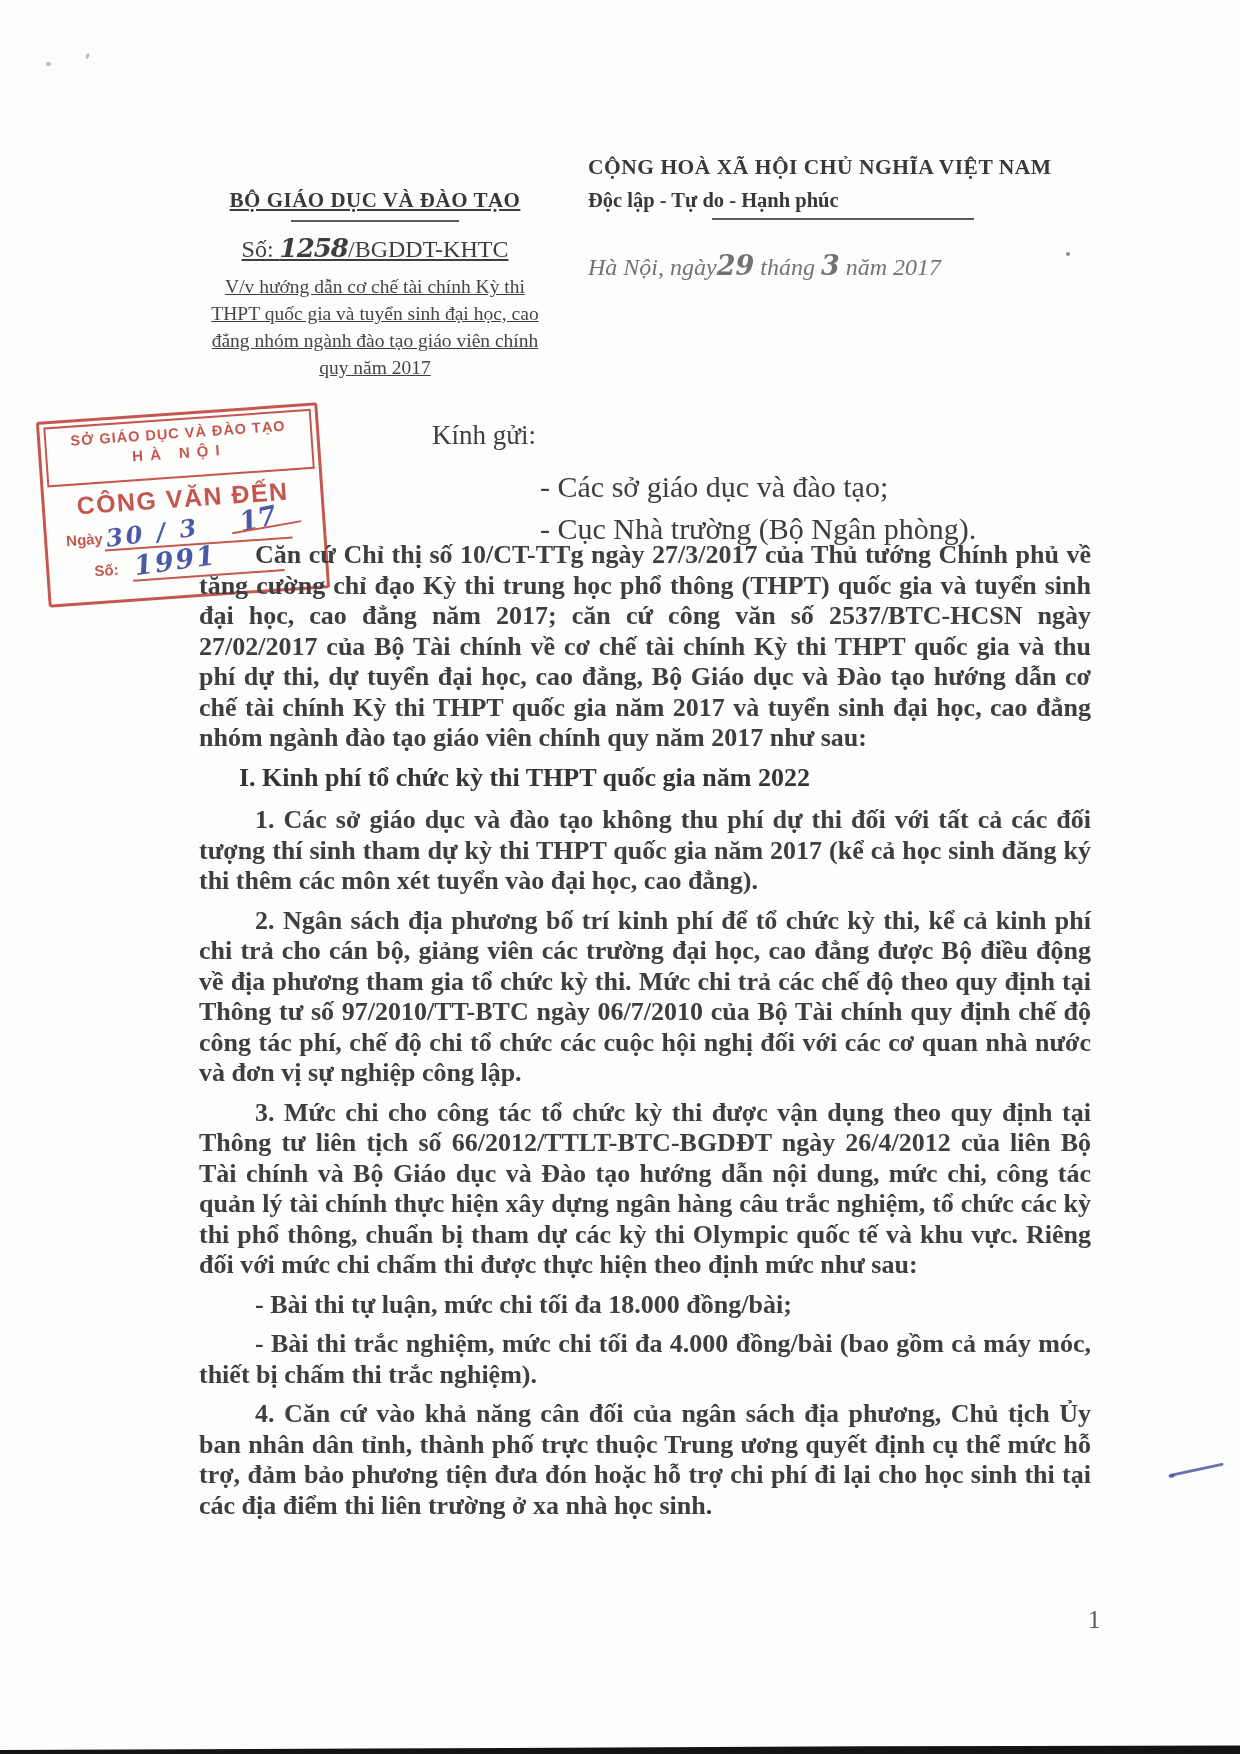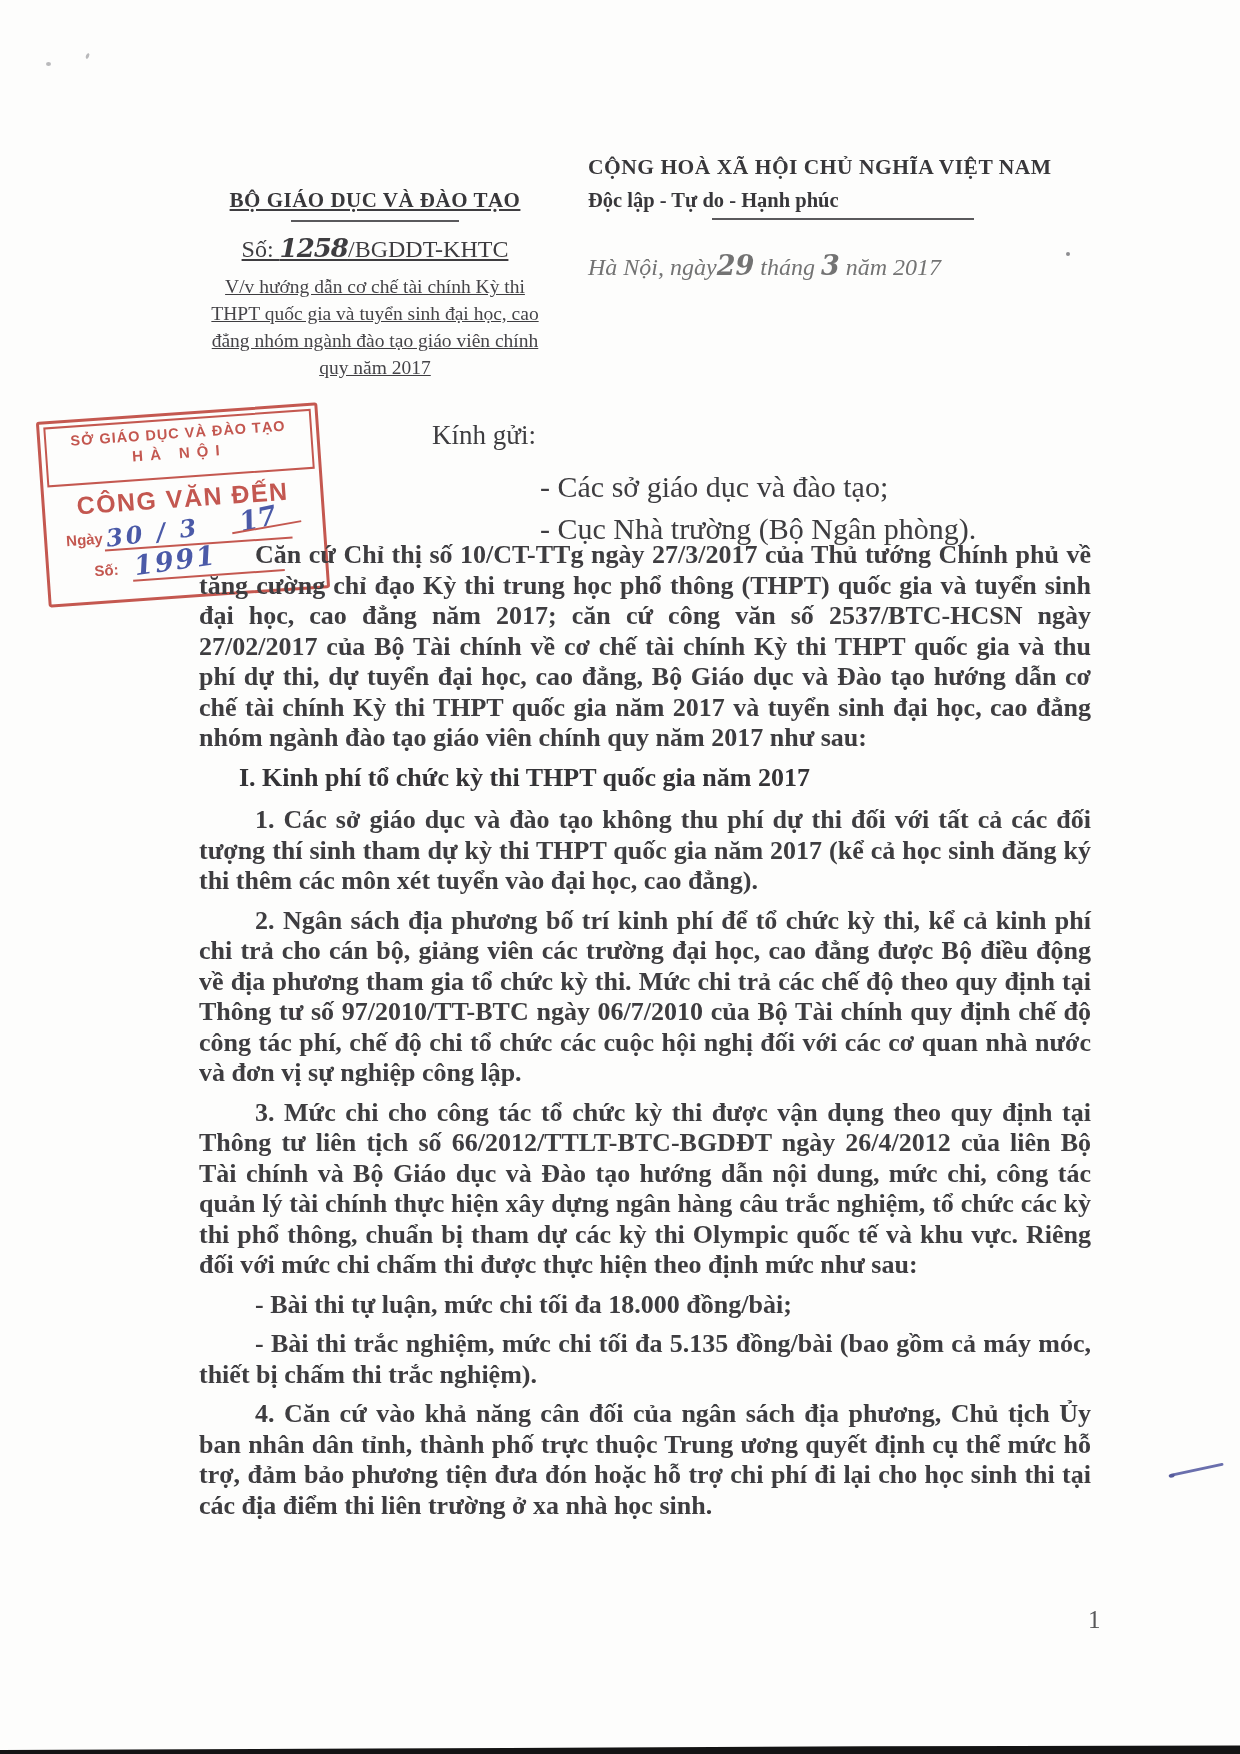--- a/index.html
+++ b/index.html
@@ -98,26 +98,26 @@
   </div>
 
   <div class="salut">Kính gửi:</div>
   <div class="recips">
     <div>- Các sở giáo dục và đào tạo;</div>
     <div>- Cục Nhà trường (Bộ Ngân phòng).</div>
   </div>
 
   <div class="body-text">
     <p class="para">Căn cứ Chỉ thị số 10/CT-TTg ngày 27/3/2017 của Thủ tướng Chính phủ về tăng cường chỉ đạo Kỳ thi trung học phổ thông (THPT) quốc gia và tuyển sinh đại học, cao đẳng năm 2017; căn cứ công văn số 2537/BTC-HCSN ngày 27/02/2017 của Bộ Tài chính về cơ chế tài chính Kỳ thi THPT quốc gia và thu phí dự thi, dự tuyển đại học, cao đẳng, Bộ Giáo dục và Đào tạo hướng dẫn cơ chế tài chính Kỳ thi THPT quốc gia năm 2017 và tuyển sinh đại học, cao đẳng nhóm ngành đào tạo giáo viên chính quy năm 2017 như sau:</p>
-    <p class="h1">I. Kinh phí tổ chức kỳ thi THPT quốc gia năm 2017</p>
+    <p class="h1">I. Kinh phí tổ chức kỳ thi THPT quốc gia năm 2022</p>
     <p class="para">1. Các sở giáo dục và đào tạo không thu phí dự thi đối với tất cả các đối tượng thí sinh tham dự kỳ thi THPT quốc gia năm 2017 (kể cả học sinh đăng ký thi thêm các môn xét tuyển vào đại học, cao đẳng).</p>
     <p class="para">2. Ngân sách địa phương bố trí kinh phí để tổ chức kỳ thi, kể cả kinh phí chi trả cho cán bộ, giảng viên các trường đại học, cao đẳng được Bộ điều động về địa phương tham gia tổ chức kỳ thi. Mức chi trả các chế độ theo quy định tại Thông tư số 97/2010/TT-BTC ngày 06/7/2010 của Bộ Tài chính quy định chế độ công tác phí, chế độ chi tổ chức các cuộc hội nghị đối với các cơ quan nhà nước và đơn vị sự nghiệp công lập.</p>
     <p class="para">3. Mức chi cho công tác tổ chức kỳ thi được vận dụng theo quy định tại Thông tư liên tịch số 66/2012/TTLT-BTC-BGDĐT ngày 26/4/2012 của liên Bộ Tài chính và Bộ Giáo dục và Đào tạo hướng dẫn nội dung, mức chi, công tác quản lý tài chính thực hiện xây dựng ngân hàng câu trắc nghiệm, tổ chức các kỳ thi phổ thông, chuẩn bị tham dự các kỳ thi Olympic quốc tế và khu vực. Riêng đối với mức chi chấm thi được thực hiện theo định mức như sau:</p>
     <p class="para">- Bài thi tự luận, mức chi tối đa 18.000 đồng/bài;</p>
-    <p class="para">- Bài thi trắc nghiệm, mức chi tối đa 5.135 đồng/bài (bao gồm cả máy móc, thiết bị chấm thi trắc nghiệm).</p>
+    <p class="para">- Bài thi trắc nghiệm, mức chi tối đa 4.000 đồng/bài (bao gồm cả máy móc, thiết bị chấm thi trắc nghiệm).</p>
     <p class="para">4. Căn cứ vào khả năng cân đối của ngân sách địa phương, Chủ tịch Ủy ban nhân dân tỉnh, thành phố trực thuộc Trung ương quyết định cụ thể mức hỗ trợ, đảm bảo phương tiện đưa đón hoặc hỗ trợ chi phí đi lại cho học sinh thi tại các địa điểm thi liên trường ở xa nhà học sinh.</p>
   </div>
 
   <div class="pagenum">1</div>
   <div class="penstroke"></div>
   <div class="speck s1"></div>
   <div class="speck s2"></div>
   <div class="speck s3"></div>
   <div class="bottombar"></div>
 

